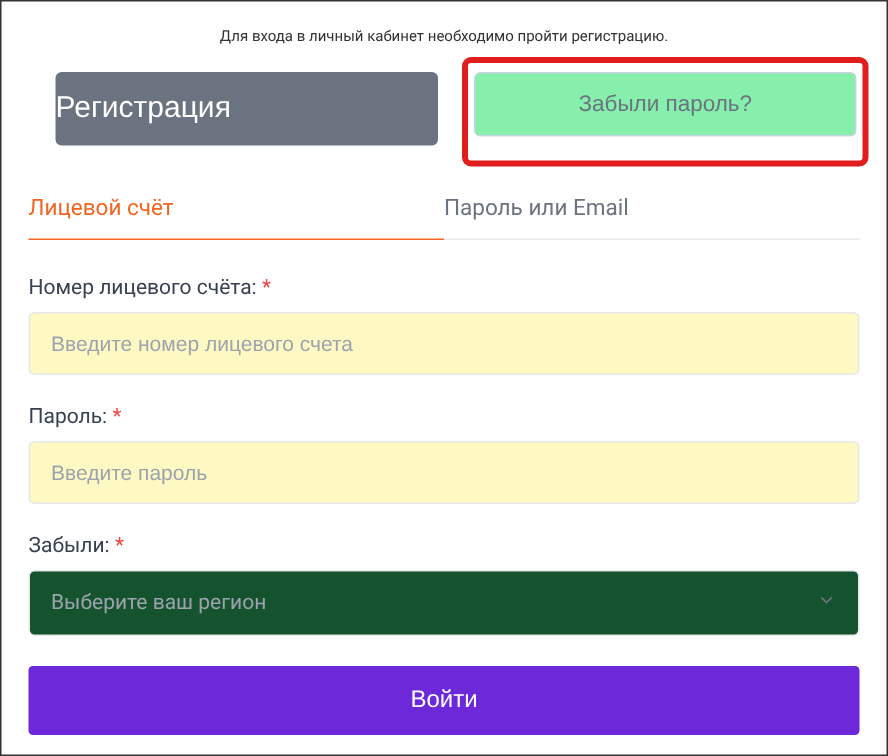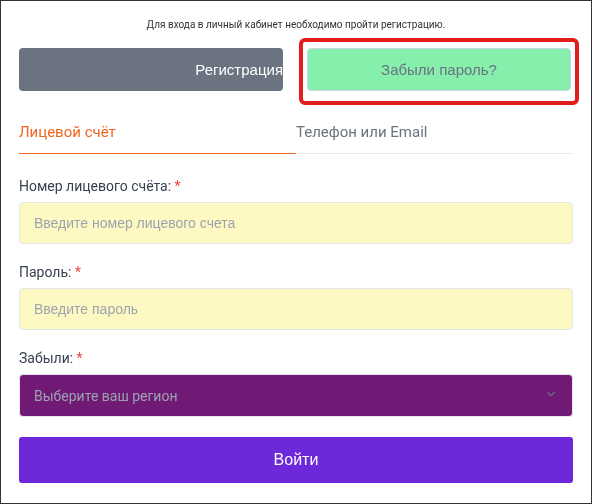--- a/index.html
+++ b/index.html
@@ -25,24 +25,25 @@
       margin-bottom: 18px;
     }
     .button-row {
       display: flex;
       gap: 16px;
       margin-bottom: 20px;
     }
     .btn {
       flex: 1;
       padding: 13px 0;
-      font-size: 15px;
+      font-size: 20px;
       border-radius: 4px;
       cursor: pointer;
-      text-align: right;
+      text-align: left;
+      margin-left: 18px;
     }
     .btn-register {
       background: #6b7280;
       color: #fff;
       border: none;
     }
     .btn-forgot-wrapper {
       flex: 1;
       position: relative;
       border: 4px solid #e11d1d;
@@ -99,21 +100,21 @@
     }
     .form-input::placeholder {
       color: #9ca3af;
     }
     .form-select {
       width: 100%;
       padding: 12px 14px;
       font-size: 14px;
       border: 1px solid #e5e7eb;
       border-radius: 4px;
-      background: #701a75;
+      background: #14532d;
       position: relative;
       display: flex;
       justify-content: space-between;
       align-items: center;
       cursor: pointer;
       color: #9ca3af;
     }
     .chevron {
       color: #6b7280;
     }
@@ -136,21 +137,21 @@
 
   <div class="button-row">
     <button class="btn btn-register">Регистрация</button>
     <div class="btn-forgot-wrapper">
       <button class="btn-forgot">Забыли пароль?</button>
     </div>
   </div>
 
   <div class="tabs">
     <div class="tab active">Лицевой счёт</div>
-    <div class="tab">Телефон или Email</div>
+    <div class="tab">Пароль или Email</div>
   </div>
 
   <div class="form-group">
     <label class="form-label">
       <span>Номер лицевого счёта:</span>
       <span class="required">*</span>
     </label>
     <input type="text" class="form-input" placeholder="Введите номер лицевого счета" style="">
   </div>
 

